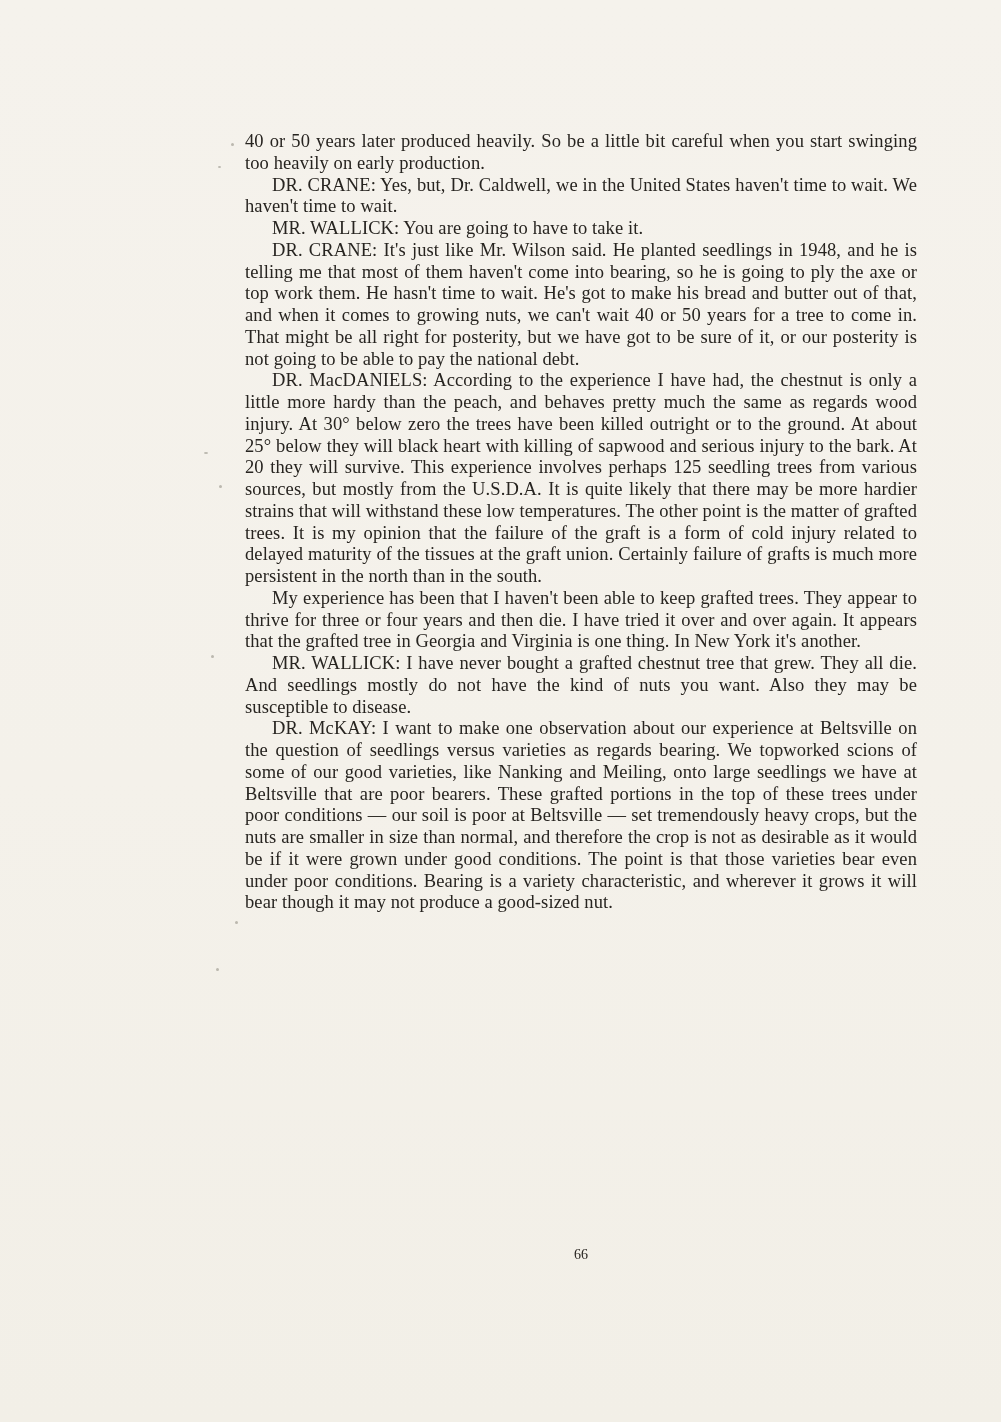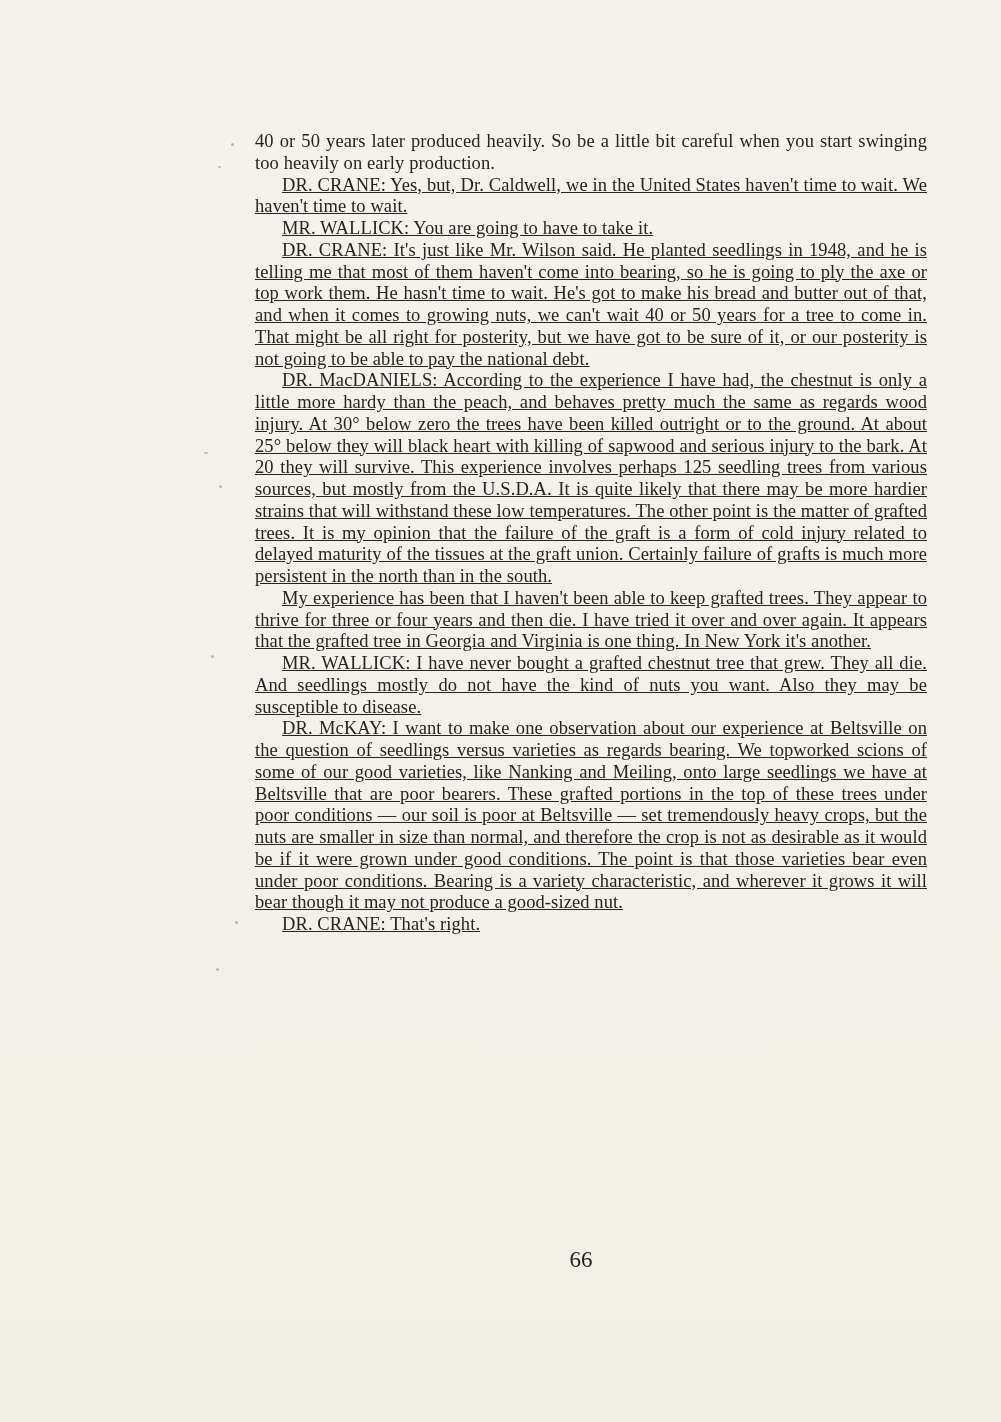--- a/index.html
+++ b/index.html
@@ -13,45 +13,44 @@
     background: #f4f1ea;
     overflow: hidden;
   }
   .page {
     position: absolute;
     inset: 0;
     background: linear-gradient(180deg, #f5f2ec 0%, #f4f1ea 55%, #f2efe7 100%);
   }
   .text-block {
     position: absolute;
-    left: 255px;
+    left: 245px;
     top: 131px;
     width: 672px;
   }
   .text-block p {
     margin: 0;
     font-family: "Liberation Serif", "DejaVu Serif", serif;
     font-size: 18.5px;
     line-height: 21.75px;
     color: #272420;
     text-align: justify;
     letter-spacing: 0.1px;
   }
   .text-block p.indent {
     text-indent: 27px;
-    text-decoration: underline;
   }
   .page-number {
     position: absolute;
     top: 1247px;
     left: 245px;
     width: 672px;
     text-align: center;
     font-family: "Liberation Serif", "DejaVu Serif", serif;
-    font-size: 23px;
+    font-size: 14px;
     color: #272420;
   }
   
   .speck {
     position: absolute;
     background: #8d887d;
     border-radius: 50%;
     opacity: 0.55;
   }
 </style>
@@ -62,21 +61,20 @@
 
   <div class="text-block">
     <p>40 or 50 years later produced heavily. So be a little bit careful when you start swinging too heavily on early production.</p>
     <p class="indent">DR. CRANE: Yes, but, Dr. Caldwell, we in the United States haven't time to wait. We haven't time to wait.</p>
     <p class="indent">MR. WALLICK: You are going to have to take it.</p>
     <p class="indent">DR. CRANE: It's just like Mr. Wilson said. He planted seedlings in 1948, and he is telling me that most of them haven't come into bearing, so he is going to ply the axe or top work them. He hasn't time to wait. He's got to make his bread and butter out of that, and when it comes to growing nuts, we can't wait 40 or 50 years for a tree to come in. That might be all right for posterity, but we have got to be sure of it, or our posterity is not going to be able to pay the national debt.</p>
     <p class="indent">DR. MacDANIELS: According to the experience I have had, the chestnut is only a little more hardy than the peach, and behaves pretty much the same as regards wood injury. At 30° below zero the trees have been killed outright or to the ground. At about 25° below they will black heart with killing of sapwood and serious injury to the bark. At 20 they will survive. This experience involves perhaps 125 seedling trees from various sources, but mostly from the U.S.D.A. It is quite likely that there may be more hardier strains that will withstand these low temperatures. The other point is the matter of grafted trees. It is my opinion that the failure of the graft is a form of cold injury related to delayed maturity of the tissues at the graft union. Certainly failure of grafts is much more persistent in the north than in the south.</p>
     <p class="indent">My experience has been that I haven't been able to keep grafted trees. They appear to thrive for three or four years and then die. I have tried it over and over again. It appears that the grafted tree in Georgia and Virginia is one thing. In New York it's another.</p>
     <p class="indent">MR. WALLICK: I have never bought a grafted chestnut tree that grew. They all die. And seedlings mostly do not have the kind of nuts you want. Also they may be susceptible to disease.</p>
     <p class="indent">DR. McKAY: I want to make one observation about our experience at Beltsville on the question of seedlings versus varieties as regards bearing. We topworked scions of some of our good varieties, like Nanking and Meiling, onto large seedlings we have at Beltsville that are poor bearers. These grafted portions in the top of these trees under poor conditions — our soil is poor at Beltsville — set tremendously heavy crops, but the nuts are smaller in size than normal, and therefore the crop is not as desirable as it would be if it were grown under good conditions. The point is that those varieties bear even under poor conditions. Bearing is a variety characteristic, and wherever it grows it will bear though it may not produce a good-sized nut.</p>
-    <p class="indent">DR. CRANE: That's right.</p>
   </div>
 
   <div class="page-number">66</div>
 
   <span class="speck" style="left:231px; top:143px; width:3px; height:3px;"></span>
   <span class="speck" style="left:218px; top:166px; width:3px; height:2px;"></span>
   <span class="speck" style="left:204px; top:452px; width:4px; height:2px;"></span>
   <span class="speck" style="left:219px; top:485px; width:3px; height:3px;"></span>
   <span class="speck" style="left:211px; top:655px; width:3px; height:3px;"></span>
   <span class="speck" style="left:235px; top:921px; width:3px; height:3px;"></span>

